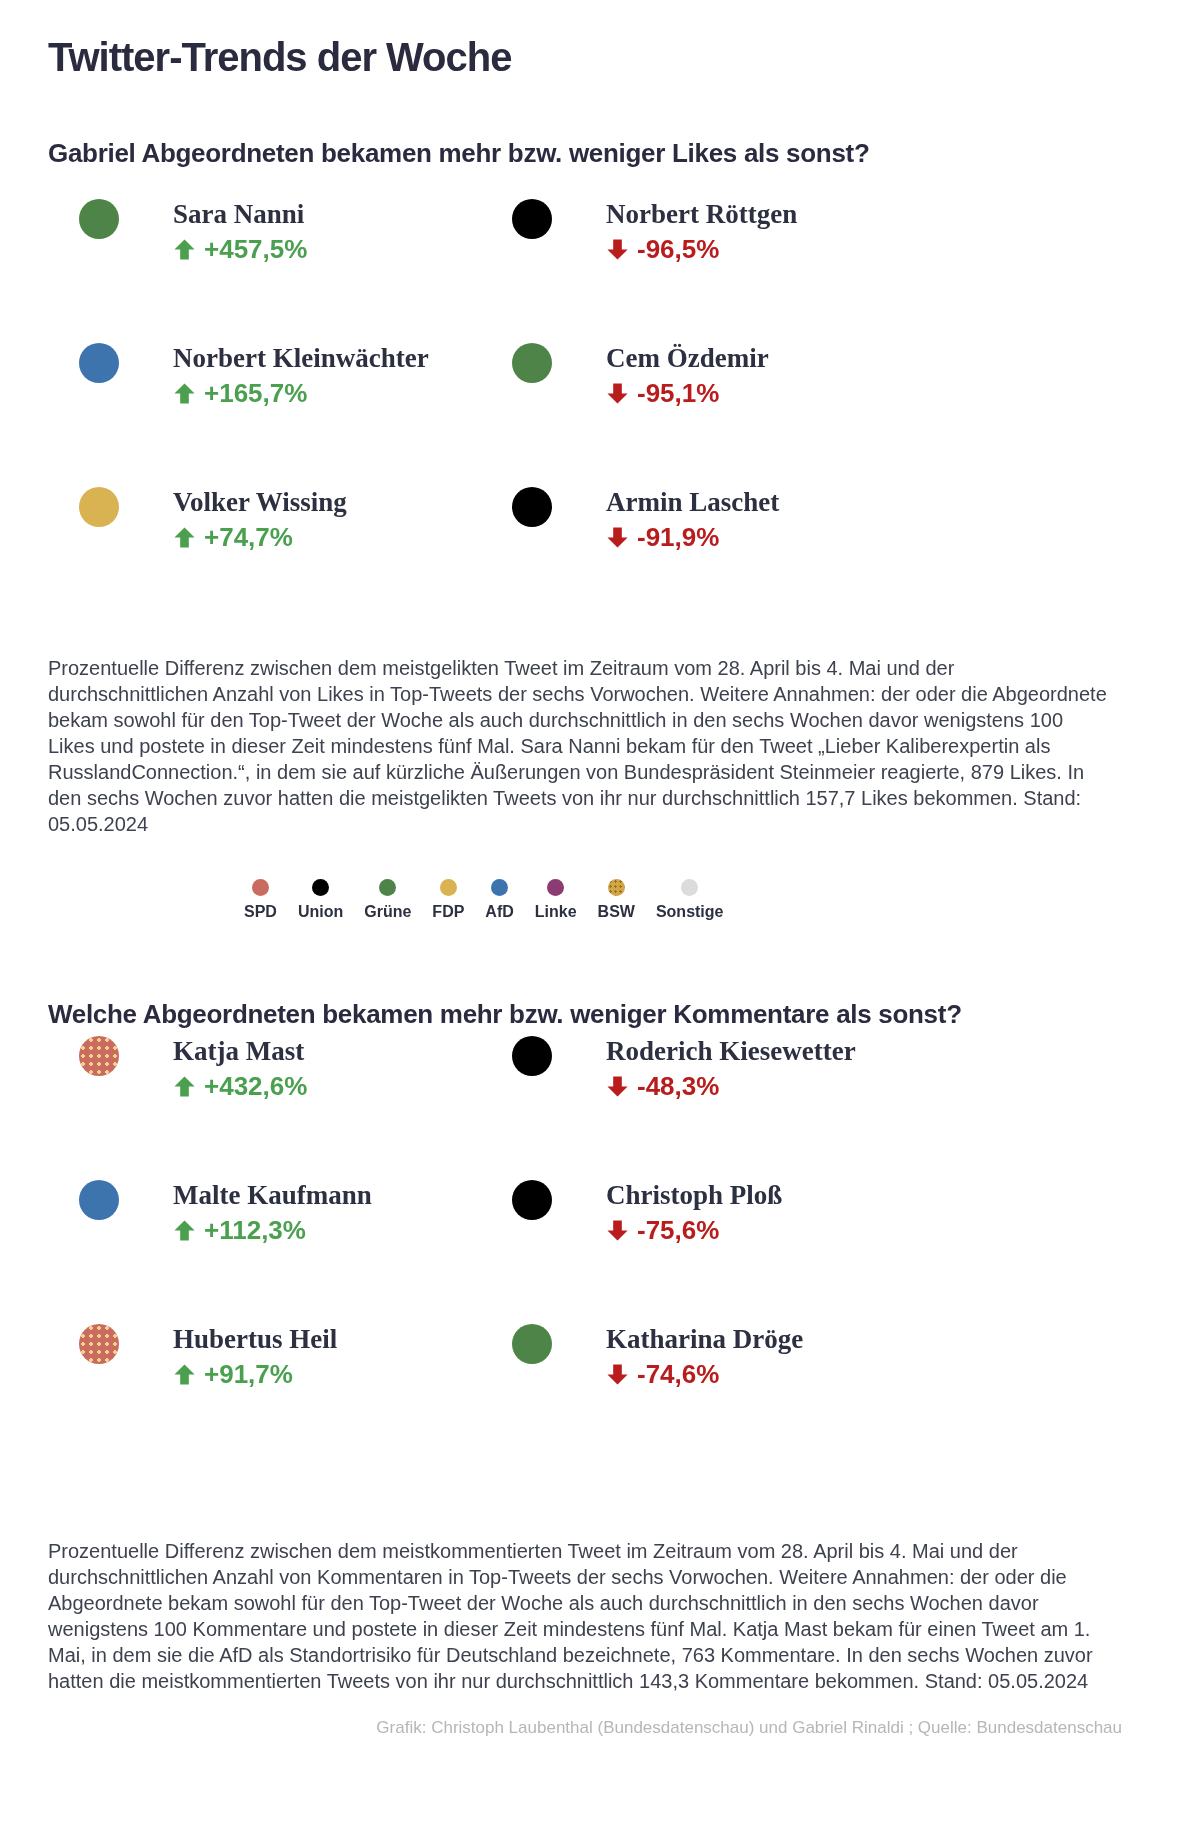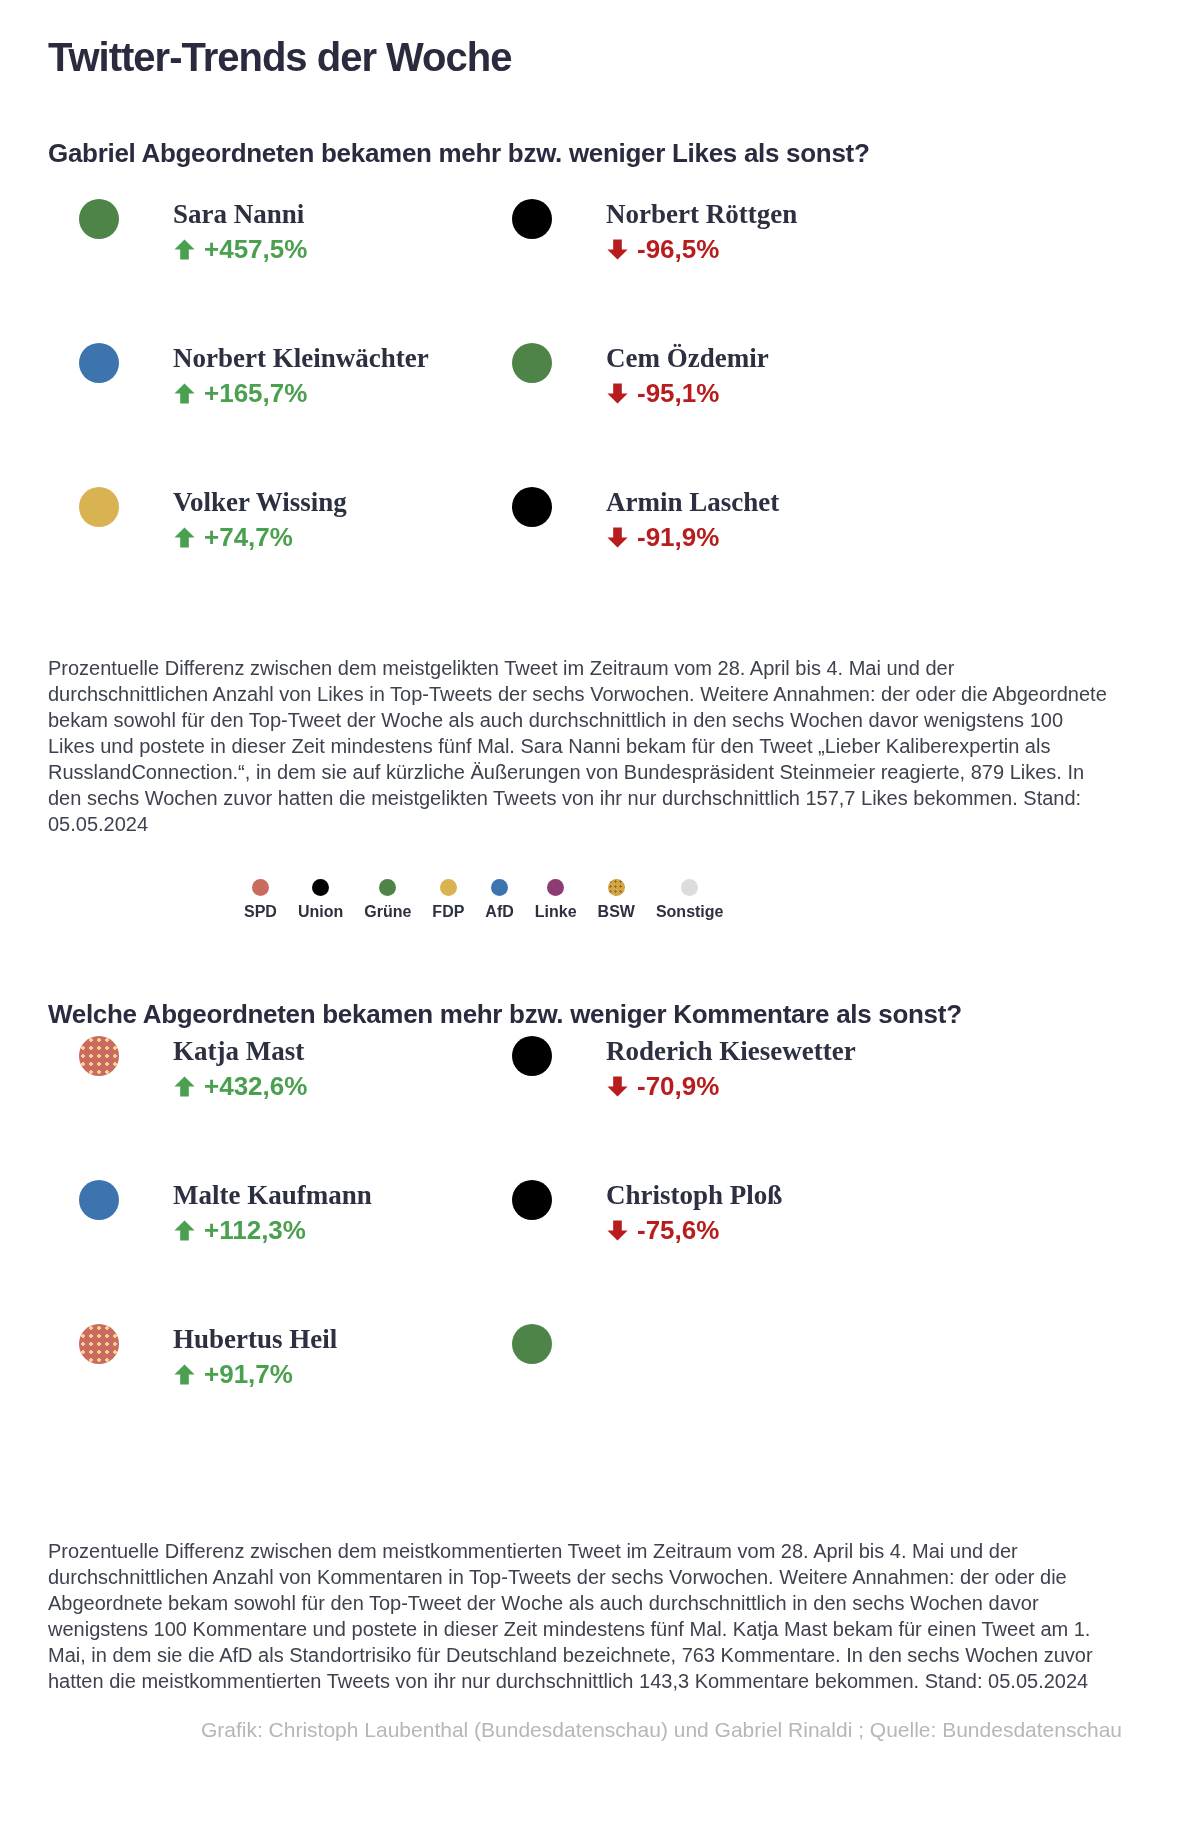--- a/index.html
+++ b/index.html
@@ -112,21 +112,21 @@
     font-size: 16px;
     font-weight: 700;
     color: #2c3040;
     white-space: nowrap;
   }
 
   .footer-credit {
     margin-top: 24px;
     max-width: 1104px;
     text-align: right;
-    font-size: 21px;
+    font-size: 17px;
     color: #b6b6bb;
   }
 </style>
 </head>
 <body>
 
 <div class="page">
 
   <h1 class="page-title">Twitter-Trends der Woche</h1>
 
@@ -285,21 +285,21 @@
     <div class="entry">
       <span class="dot" style="background-color: rgb(0, 0, 0);"></span>
       <div class="entry-text">
         <div class="entry-name">Roderich Kiesewetter</div>
         <div class="entry-change down">
           <span class="arrow">
               <svg viewBox="0 0 24 24">
                 <path fill="currentColor" d="M12 22.5 L1.5 12 H7.5 V1.5 H16.5 V12 H22.5 Z"></path>
               </svg>
             </span>
-          <span>-70,9%</span>
+          <span>-48,3%</span>
         </div>
       </div>
     </div>
 
     <div class="entry">
       <span class="dot" style="background-color: rgb(62, 116, 174);"></span>
       <div class="entry-text">
         <div class="entry-name">Malte Kaufmann</div>
         <div class="entry-change up">
           <span class="arrow">
@@ -337,20 +337,31 @@
                 <path fill="currentColor" d="M12 1.5 L22.5 12 H16.5 V22.5 H7.5 V12 H1.5 Z"></path>
               </svg>
             </span>
           <span>+91,7%</span>
         </div>
       </div>
     </div>
 
     <div class="entry">
       <span class="dot" style="background-color: rgb(78, 132, 71);"></span>
+      <div class="entry-text">
+        <div class="entry-name">Katharina Dröge</div>
+        <div class="entry-change down">
+          <span class="arrow">
+              <svg viewBox="0 0 24 24">
+                <path fill="currentColor" d="M12 22.5 L1.5 12 H7.5 V1.5 H16.5 V12 H22.5 Z"></path>
+              </svg>
+            </span>
+          <span>-74,6%</span>
+        </div>
+      </div>
     </div>
 
   </div>
 
   <p class="footnote footnote-comments">Prozentuelle Differenz zwischen dem meistkommentierten Tweet im Zeitraum vom 28. April bis 4. Mai und der durchschnittlichen Anzahl von Kommentaren in Top-Tweets der sechs Vorwochen. Weitere Annahmen: der oder die Abgeordnete bekam sowohl für den Top-Tweet der Woche als auch durchschnittlich in den sechs Wochen davor wenigstens 100 Kommentare und postete in dieser Zeit mindestens fünf Mal. Katja Mast bekam für einen Tweet am 1. Mai, in dem sie die AfD als Standortrisiko für Deutschland bezeichnete, 763 Kommentare. In den sechs Wochen zuvor hatten die meistkommentierten Tweets von ihr nur durchschnittlich 143,3 Kommentare bekommen. Stand: 05.05.2024</p>
 
   <div class="footer-credit">Grafik: Christoph Laubenthal (Bundesdatenschau) und Gabriel Rinaldi ; Quelle: Bundesdatenschau</div>
 
 </div>
 

